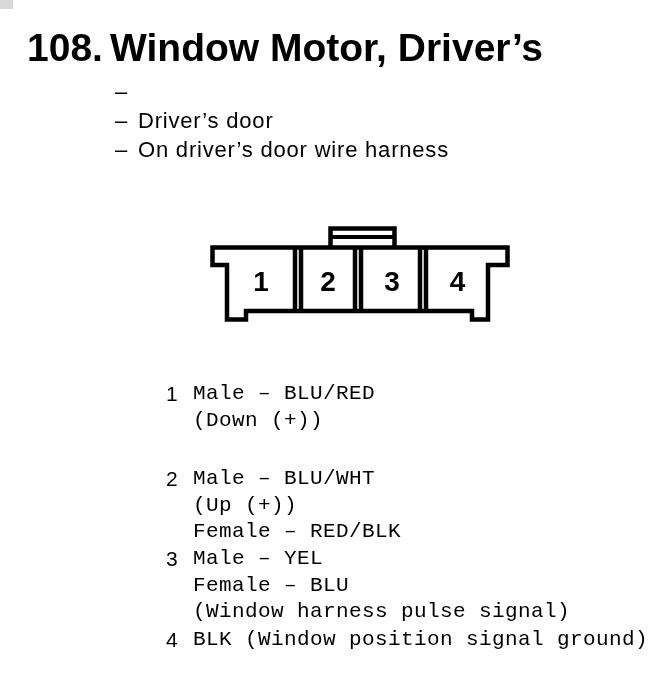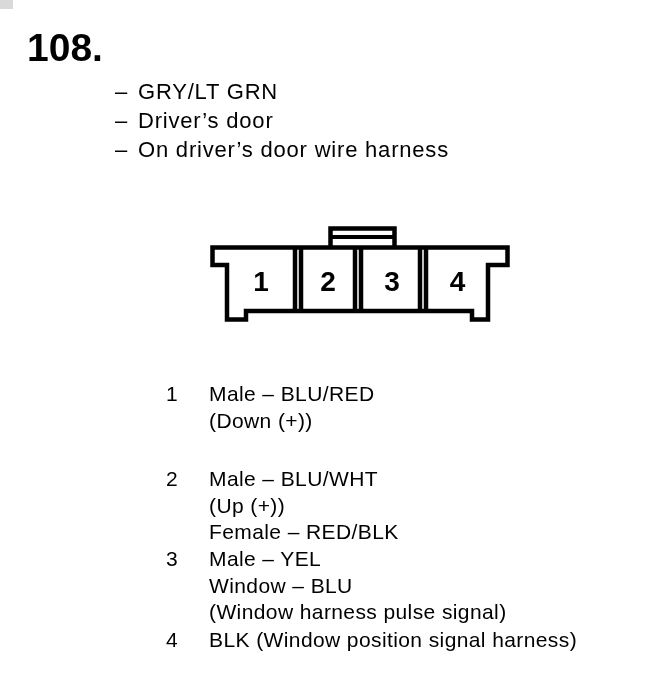--- a/index.html
+++ b/index.html
@@ -42,41 +42,41 @@
   .pin-list-group {
     position: absolute;
     left: 163px;
     display: flex;
     font-size: 21px;
     line-height: 26.5px;
     letter-spacing: 0.4px;
     white-space: nowrap;
   }
   .pin-num { width: 15px; flex: 0 0 15px; text-align: right; }
-  .pin-lines { margin-left: 31px; }
+  .pin-lines { margin-left: 15px; font-family: Liberation Mono, monospace; }
   .g1 { top: 381px; }
   .g2 { top: 466px; }
   .g3 { top: 546px; }
   .g4 { top: 627px; }
 </style>
 </head>
 <body>
 
 <div class="page">
 
   <div class="scan-artifact"></div>
 
   <div class="title-row">
     <span class="title-num">108.</span>
+    <span class="title-text">Window Motor, Driver’s</span>
   </div>
 
   <div class="bullets">
     <div class="bullet-row">
       <span class="bullet-dash">–</span>
-      <span>GRY/LT GRN</span>
     </div>
     <div class="bullet-row">
       <span class="bullet-dash">–</span>
       <span>Driver’s door</span>
     </div>
     <div class="bullet-row">
       <span class="bullet-dash">–</span>
       <span>On driver’s door wire harness</span>
     </div>
   </div>
@@ -115,25 +115,25 @@
       <div>Male – BLU/WHT</div>
       <div>(Up (+))</div>
       <div>Female – RED/BLK</div>
     </div>
   </div>
 
   <div class="pin-list-group g3">
     <span class="pin-num">3</span>
     <div class="pin-lines">
       <div>Male – YEL</div>
-      <div>Window – BLU</div>
+      <div>Female – BLU</div>
       <div>(Window harness pulse signal)</div>
     </div>
   </div>
 
   <div class="pin-list-group g4">
     <span class="pin-num">4</span>
     <div class="pin-lines">
-      <div>BLK (Window position signal harness)</div>
+      <div>BLK (Window position signal ground)</div>
     </div>
   </div>
 
 </div>
 
 </body></html>

